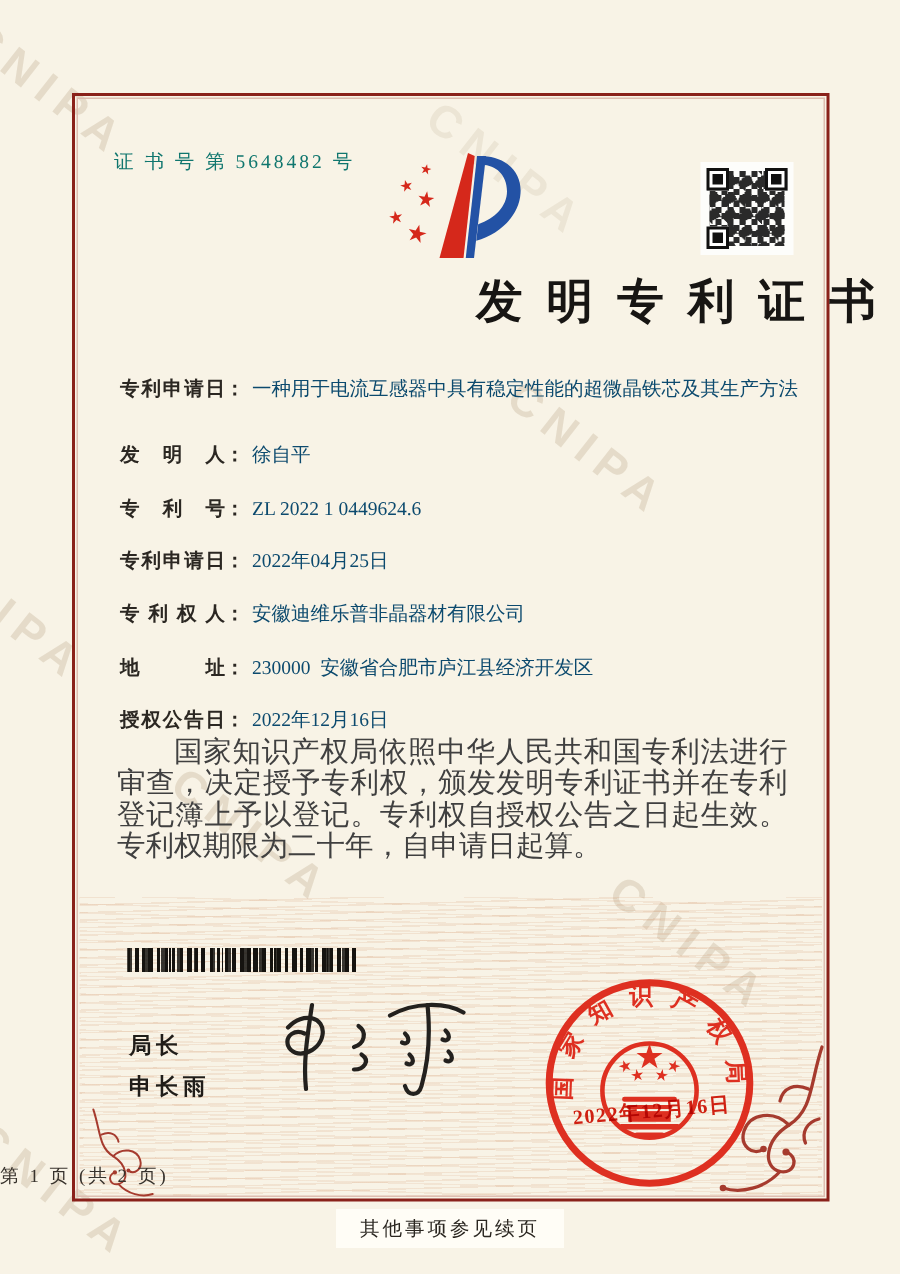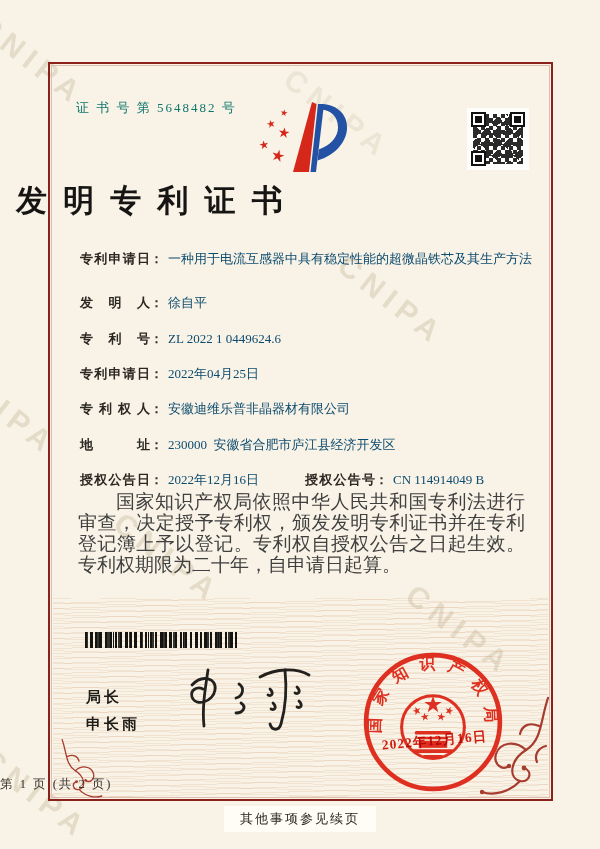--- a/index.html
+++ b/index.html
@@ -47,21 +47,21 @@
 
   .cert-no {
     position:absolute; left:76px; top:99px;
     font-size:13px; letter-spacing:2px; color:#0f766e;
   }
 
   .logo { position:absolute; left:252px; top:96px; width:104px; height:82px; }
 
   .title {
     position:absolute; left:0; top:180px; width:600px;
-    text-align:left; font-size:31px; font-weight:bold; color:#171513;
+    text-align:right; font-size:31px; font-weight:bold; color:#171513;
     letter-spacing:0.52em; text-indent:0.52em;
   }
 
   .qr {
     position:absolute; left:467px; top:108px; width:62px; height:62px;
     background:#fdfdfb; padding:4px;
   }
   .qr-noise {
     position:absolute; left:6px; top:6px; right:6px; bottom:6px;
     background:
@@ -222,23 +222,20 @@
   </div>
   <div class="field-row" style="top:400px">
     <span class="flabel">专利权人</span><span class="fcolon">：</span><span class="fvalue">安徽迪维乐普非晶器材有限公司</span>
   </div>
   <div class="field-row" style="top:436px">
     <span class="flabel">地址</span><span class="fcolon">：</span><span class="fvalue">230000  安徽省合肥市庐江县经济开发区</span>
   </div>
   <div class="field-row" style="top:471px">
     <span>
       <span class="flabel">授权公告日</span><span class="fcolon">：</span><span class="fvalue">2022年12月16日</span>
-    </span>
-    <span class="fgroup2">
-      <span class="flabel">授权公告号</span><span class="fcolon">：</span><span class="fvalue">CN 114914049 B</span>
     </span>
   </div>
 
   <div class="paras">
     <p>国家知识产权局依照中华人民共和国专利法进行审查，决定授予专利权，颁发发明专利证书并在专利登记簿上予以登记。专利权自授权公告之日起生效。专利权期限为二十年，自申请日起算。</p>
   </div>
 
   <div class="barcode"></div>
 
   <div class="officer t">局长</div>

